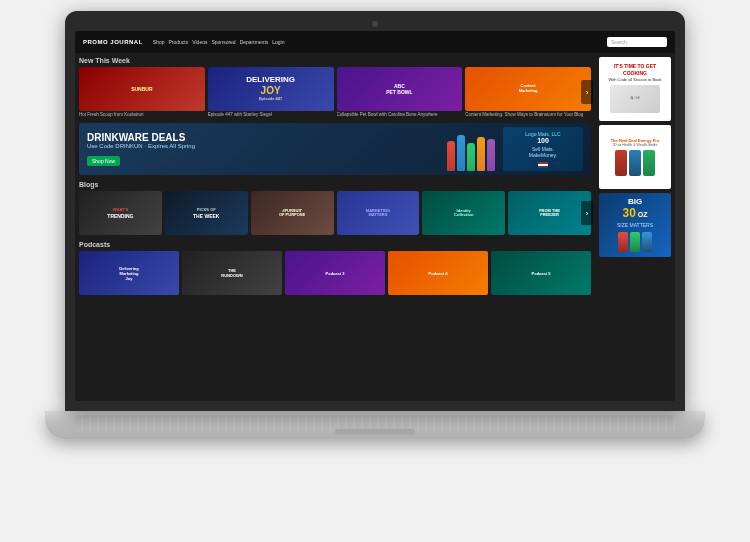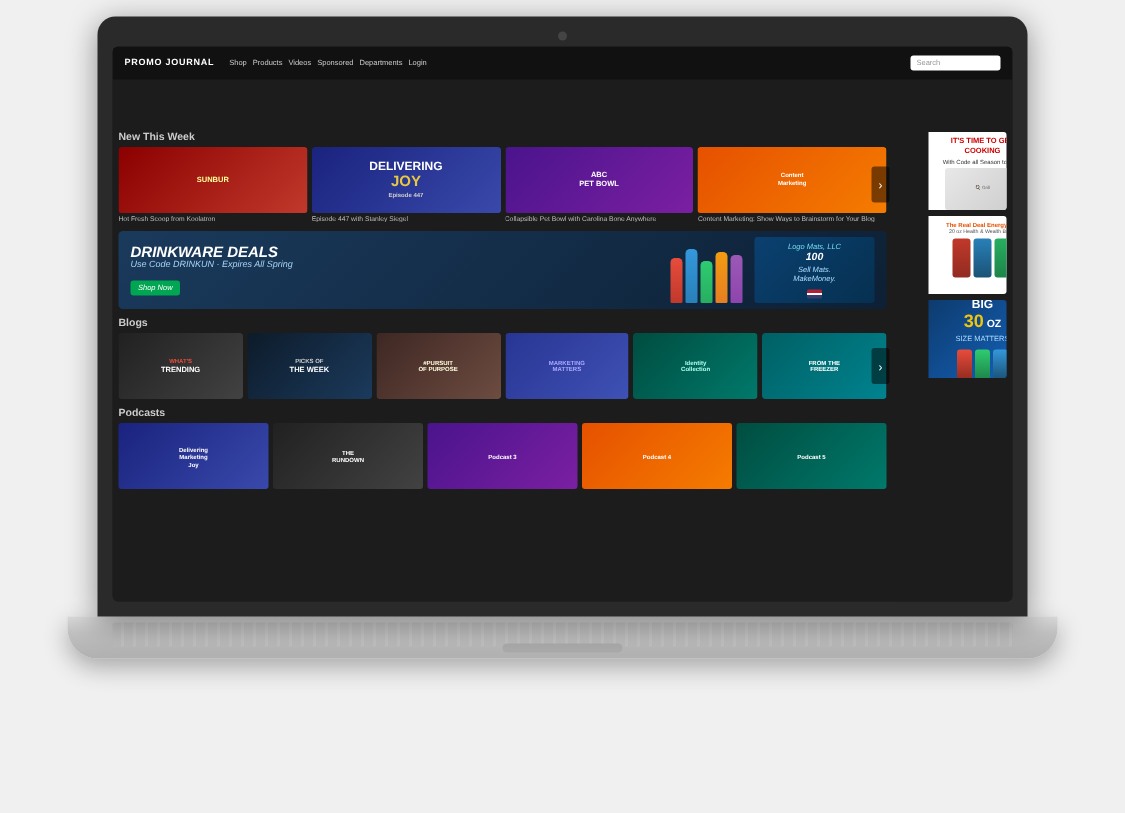--- a/index.html
+++ b/index.html
@@ -96,21 +96,20 @@
     }
 
     
     .site-wrapper {
       width: 100%;
       height: 100%;
       background: #1c1c1c;
       display: flex;
       flex-direction: column;
       overflow: hidden;
-      gap: 31px;
     }
 
     
     .nav-bar {
       height: 22px;
       background: #111;
       display: flex;
       align-items: center;
       padding: 0 8px;
       gap: 6px;
@@ -238,21 +237,20 @@
 
     .banner-ad {
       height: 52px;
       background: linear-gradient(135deg, #1a3a5c, #0d2035);
       border-radius: 3px;
       display: flex;
       align-items: center;
       padding: 4px 8px;
       gap: 8px;
       overflow: hidden;
-      font-style: italic;
     }
 
     .banner-text-area {
       flex: 1;
     }
 
     .banner-title {
       font-size: 10px;
       font-weight: bold;
       color: #fff;
@@ -291,28 +289,28 @@
 
     
     .sidebar-ad {
       width: 100%;
       border-radius: 2px;
       overflow: hidden;
     }
 
     .sidebar-ad-img {
       width: 100%;
-      height: 52px;
-      display: flex;
+      height: 64px;
+      display: flex;
+      align-items: center;
       justify-content: center;
       font-size: 5px;
       color: #fff;
       text-align: center;
       line-height: 1.3;
-      margin-left: 20px;
     }
 
     
     .thumb-red { background: linear-gradient(135deg, #8b0000, #c0392b); }
     .thumb-blue { background: linear-gradient(135deg, #1a237e, #3949ab); }
     .thumb-purple { background: linear-gradient(135deg, #4a148c, #7b1fa2); }
     .thumb-orange { background: linear-gradient(135deg, #e65100, #f57c00); }
     .thumb-teal { background: linear-gradient(135deg, #004d40, #00796b); }
     .thumb-dark { background: linear-gradient(135deg, #212121, #424242); }
     .thumb-navy { background: linear-gradient(135deg, #0d1b2a, #1b3a5c); }

